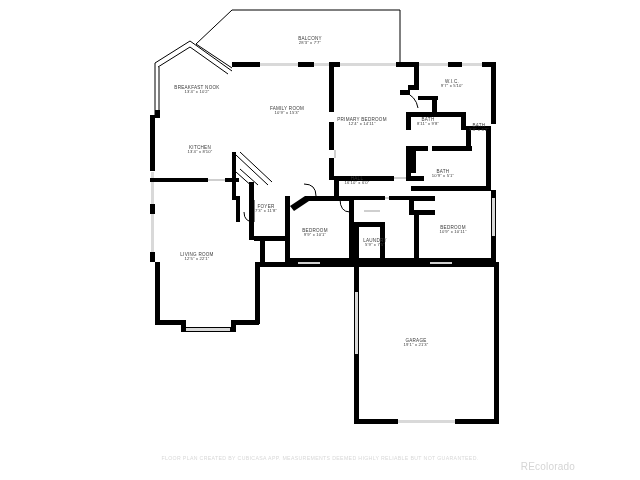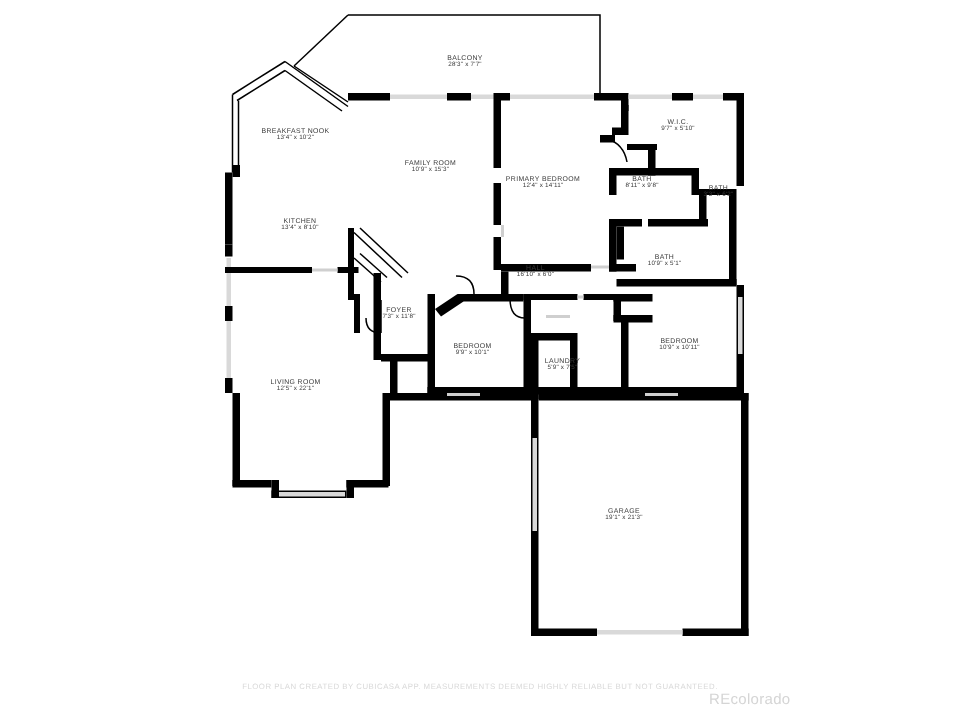--- a/index.html
+++ b/index.html
@@ -13,20 +13,21 @@
     height: 480px;
     overflow: hidden;
     font-family: "Liberation Sans", sans-serif;
     position: relative;
   }
   #plan-root {
     position: relative;
     width: 535px;
     height: 480px;
     background: #ffffff;
+    padding-left: 48px;
   }
   #floorplan-svg {
     position: absolute;
     left: 0;
     top: 0;
     width: 640px;
     height: 480px;
   }
   .room-label {
     position: absolute;

